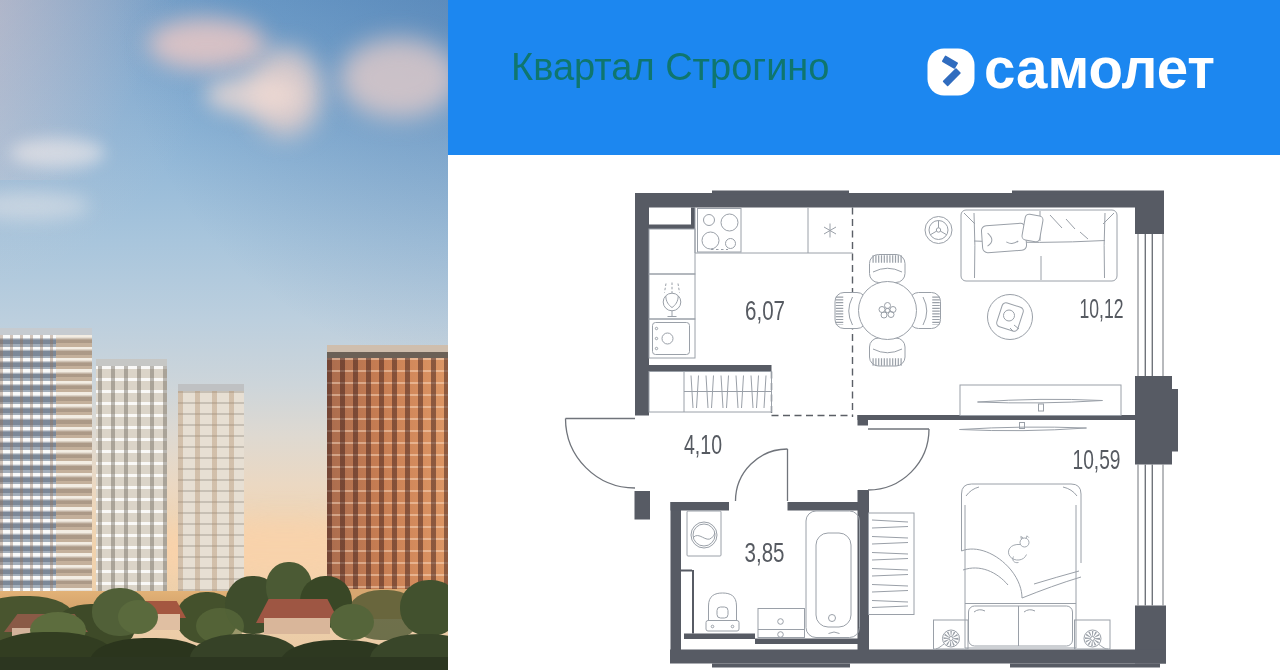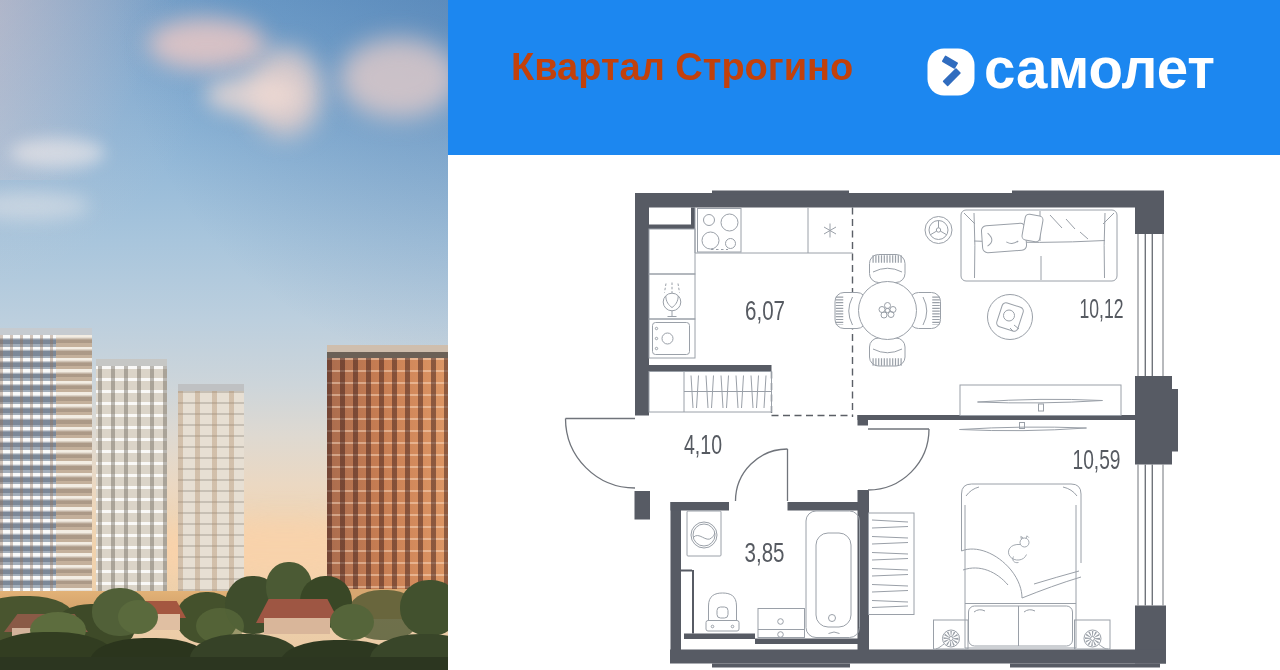--- a/index.html
+++ b/index.html
@@ -86,21 +86,21 @@
   <div style="left:-15px;top:632px;width:130px;height:56px;background:#323d21;border-radius:45%;"></div>
   <div style="left:90px;top:638px;width:120px;height:52px;background:#2b351d;border-radius:45%;"></div>
   <div style="left:190px;top:634px;width:110px;height:54px;background:#364227;border-radius:45%;"></div>
   <div style="left:280px;top:640px;width:120px;height:52px;background:#2d3820;border-radius:45%;"></div>
   <div style="left:370px;top:634px;width:110px;height:56px;background:#394629;border-radius:45%;"></div>
   <div style="left:0;top:657px;width:448px;height:13px;background:#2c3620;"></div>
 </div>
 
 <div id="header"></div>
 
-<div style="position:absolute;left:511px;top:46px;color:#c2410c;font-weight:bold;font-size:38px;letter-spacing:0px;">Квартал Строгино</div>
+<div style="position:absolute;left:511px;top:46px;color:#0f766e;font-weight:normal;font-size:38px;letter-spacing:0px;">Квартал Строгино</div>
 
 <svg style="position:absolute;left:0;top:0;" width="1280" height="160" viewBox="0 0 1280 160">
   <rect x="927.5" y="48.5" width="47" height="47" rx="16.5" fill="#ffffff"></rect>
   <rect x="-7.5" y="-3.6" width="15" height="7.2" rx="0.8" fill="#306cbf" transform="translate(950,62.2) rotate(30)"></rect>
   <rect x="-9.5" y="-3.6" width="19" height="7.2" rx="0.8" fill="#306cbf" transform="translate(951.8,77.2) rotate(-45)"></rect>
 
   <text x="984" y="88" font-family="Liberation Sans, sans-serif" font-weight="bold" font-size="58" fill="#ffffff" textLength="231" lengthAdjust="spacingAndGlyphs">самолет</text>
 </svg>
 <svg id="plansvg" width="1280" height="670" viewBox="0 0 1280 670">
 <g fill="#575b64">

